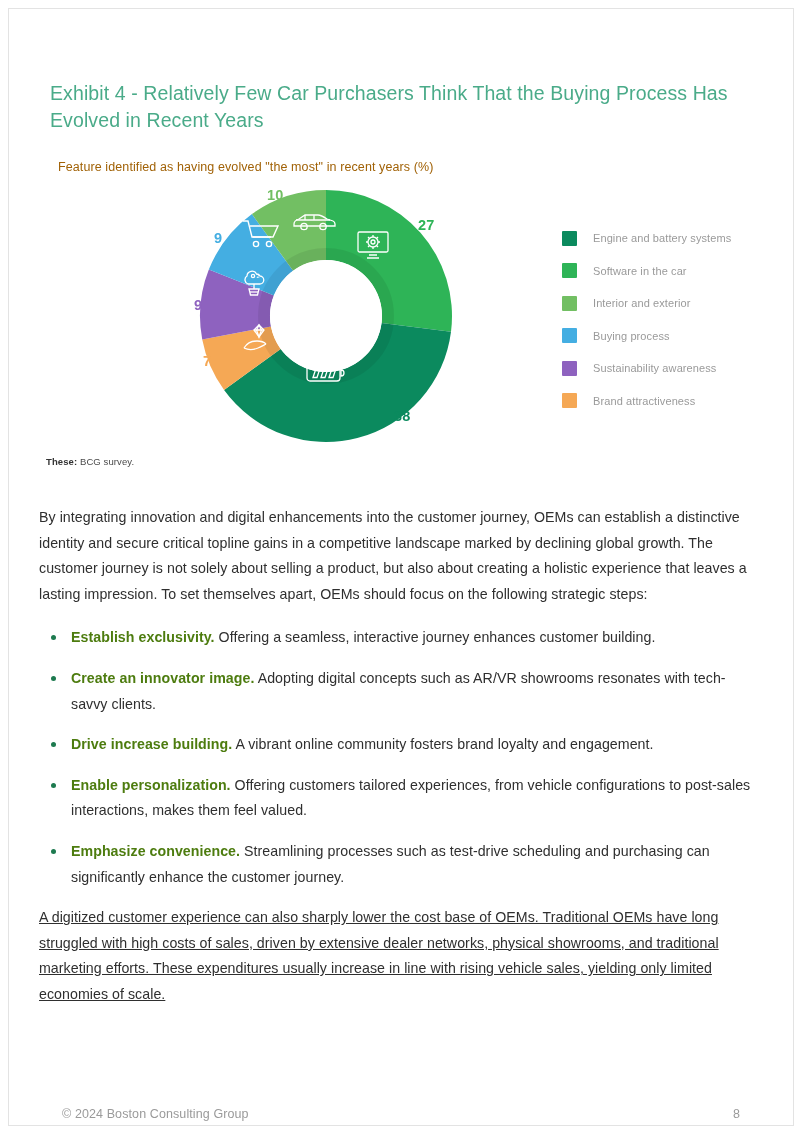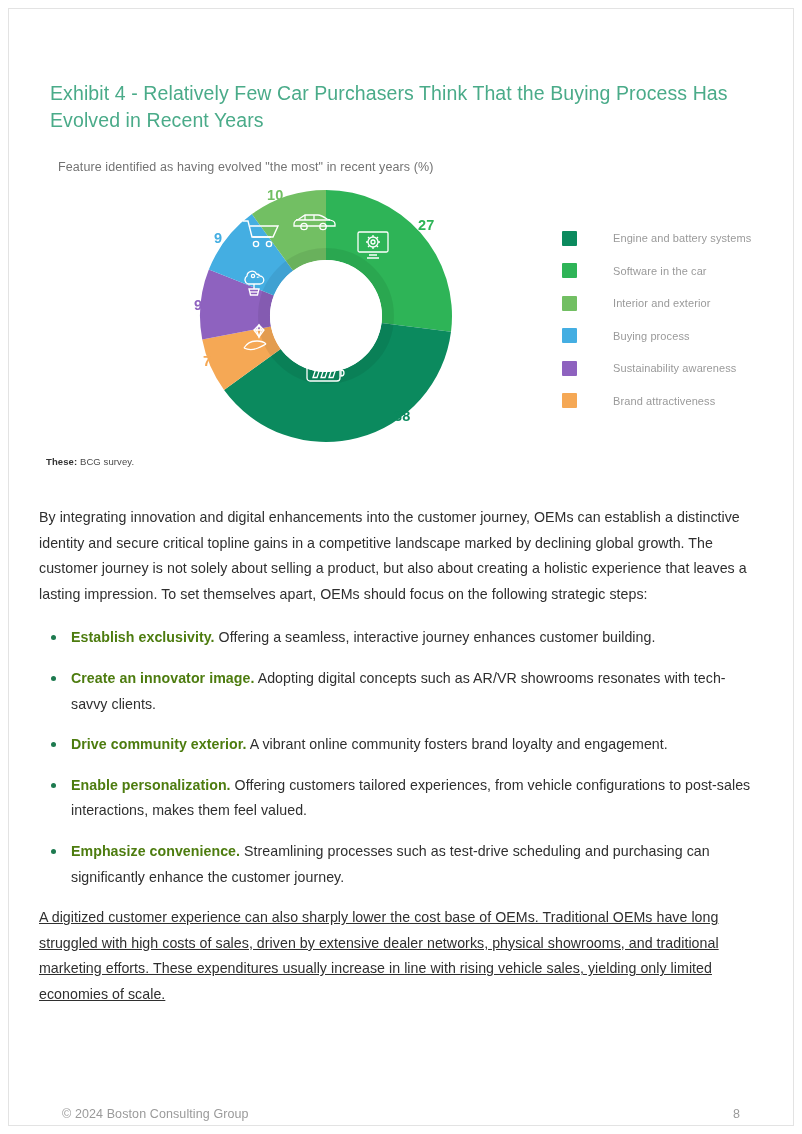--- a/index.html
+++ b/index.html
@@ -35,21 +35,21 @@
     line-height:27px;
     font-weight:400;
     letter-spacing:.1px;
   }
 
   
   .chart-subtitle{
     position:absolute;
     left:58px; top:160px;
     font-size:12.5px;
-    color:#737373;
+    color:#a16207;
     letter-spacing:.1px;
   }
 
   .donut-wrap{
     position:absolute;
     left:196px; top:186px;
     width:260px; height:260px;
   }
   .donut-svg{display:block;width:260px;height:260px;}
 
@@ -69,21 +69,20 @@
   
   .legend{
     position:absolute;
     left:562px; top:222px;
     width:220px;
   }
   .legend-row{
     display:flex;
     align-items:center;
     height:32.5px;
-    gap:20px;
   }
   .legend-swatch{
     width:15px;height:15px;
     border-radius:1px;
     flex:0 0 auto;
   }
   .legend-label{
     margin-left:16px;
     font-size:11px;
     color:#9a9a9a;
@@ -269,21 +268,21 @@
       </div>
     </div>
 
   <div class="source"><b>These:</b><span> BCG survey.</span></div>
 
   <div class="body-col">
     <p class="para">By integrating innovation and digital enhancements into the customer journey, OEMs can establish a distinctive identity and secure critical topline gains in a competitive landscape marked by declining global growth. The customer journey is not solely about selling a product, but also about creating a holistic experience that leaves a lasting impression. To set themselves apart, OEMs should focus on the following strategic steps:</p>
     <ul class="bullets" id="bullet-list">
         <li><span class="dot"></span><b>Establish exclusivity.</b><span> Offering a seamless, interactive journey enhances customer building.</span></li>
         <li><span class="dot"></span><b>Create an innovator image.</b><span> Adopting digital concepts such as AR/VR showrooms resonates with tech-savvy clients.</span></li>
-        <li><span class="dot"></span><b>Drive community exterior.</b><span> A vibrant online community fosters brand loyalty and engagement.</span></li>
+        <li><span class="dot"></span><b>Drive increase building.</b><span> A vibrant online community fosters brand loyalty and engagement.</span></li>
         <li><span class="dot"></span><b>Enable personalization.</b><span> Offering customers tailored experiences, from vehicle configurations to post-sales interactions, makes them feel valued.</span></li>
         <li><span class="dot"></span><b>Emphasize convenience.</b><span> Streamlining processes such as test-drive scheduling and purchasing can significantly enhance the customer journey.</span></li>
       </ul>
     <p class="para para2">A digitized customer experience can also sharply lower the cost base of OEMs. Traditional OEMs have long struggled with high costs of sales, driven by extensive dealer networks, physical showrooms, and traditional marketing efforts. These expenditures usually increase in line with rising vehicle sales, yielding only limited economies of scale.</p>
   </div>
 
   <div class="footer">
     <span>© 2024 Boston Consulting Group</span>
     <span>8</span>
   </div>

